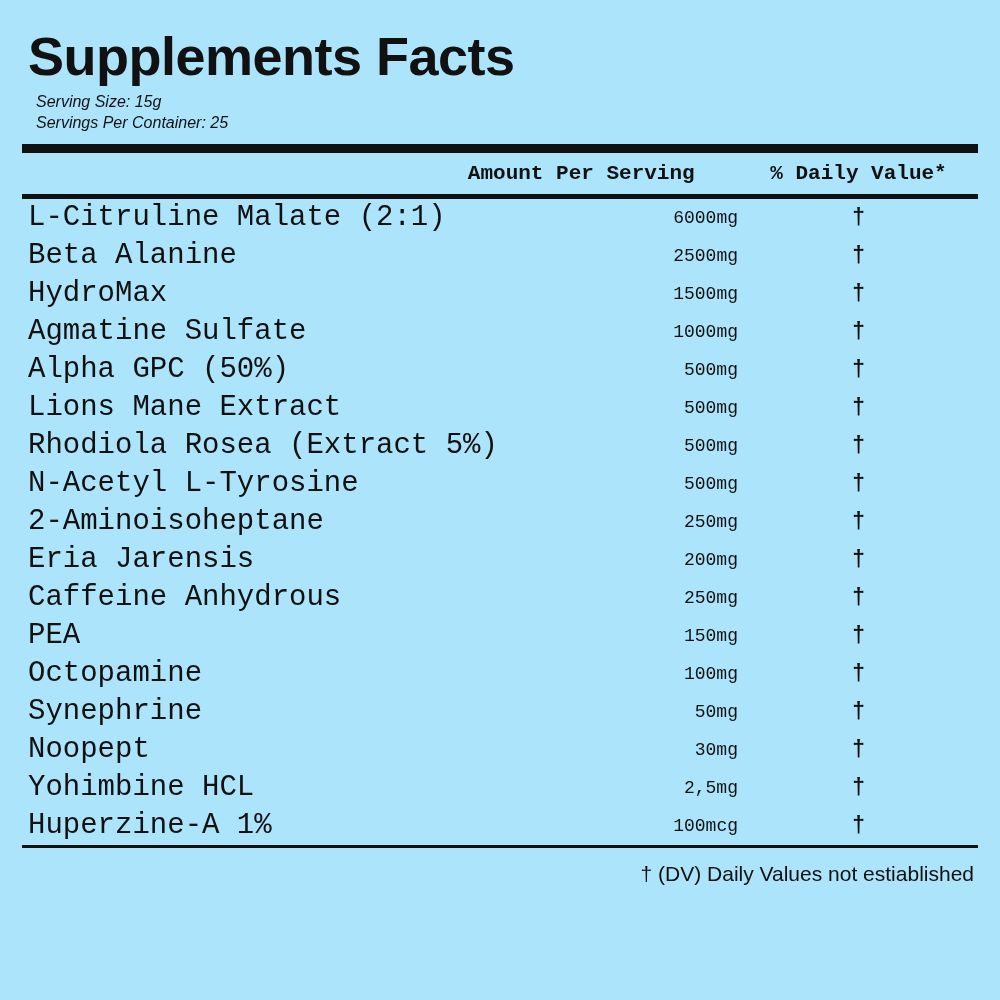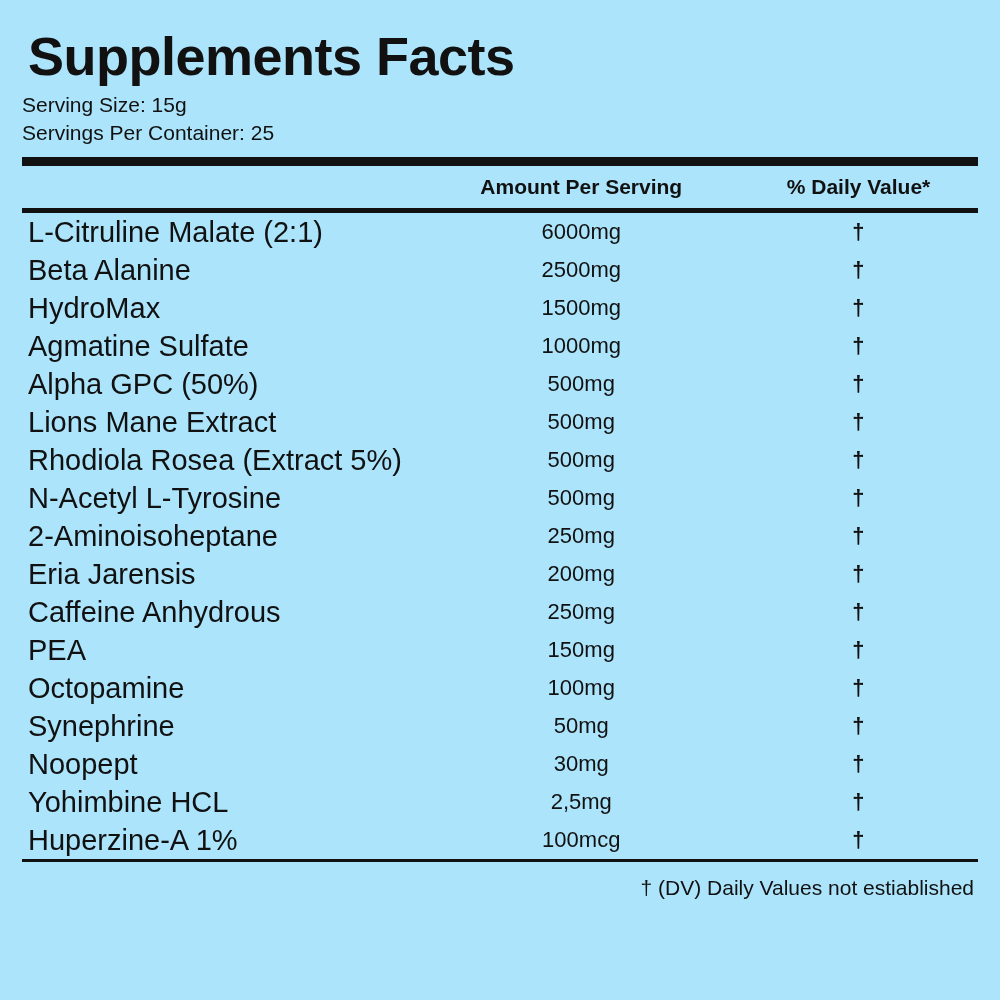--- a/index.html
+++ b/index.html
@@ -23,43 +23,45 @@
     background: #ace4fb;
   }
   .title {
     font-size: 54px;
     font-weight: bold;
     letter-spacing: -0.5px;
     line-height: 1.05;
     margin: 6px 0 6px 6px;
   }
   .serving-line {
-    font-size: 21px;
+    font-size: 16px;
     line-height: 1.35;
-    margin-left: 0;
+    margin-left: 14px;
+    font-style: italic;
   }
   .rule-thick {
     height: 9px;
     background: #111111;
     margin: 10px 0 0 0;
   }
   .rule-med {
     height: 5px;
     background: #111111;
     margin: 0;
   }
   .rule-thin {
     height: 3px;
     background: #111111;
     margin: 0;
   }
   table.facts {
     width: 100%;
     border-collapse: collapse;
     table-layout: fixed;
+    font-family: Liberation Mono, monospace;
   }
   table.facts col.c-name { width: 42%; }
   table.facts col.c-amt  { width: 33%; }
   table.facts col.c-dv   { width: 25%; }
 
   .hdr-row th {
     font-size: 21px;
     font-weight: bold;
     padding: 9px 0 9px 0;
     text-align: center;
@@ -68,22 +70,22 @@
 
   td.name {
     font-size: 29px;
     text-align: left;
     padding: 0 0 0 6px;
     height: 38px;
     vertical-align: middle;
     white-space: nowrap;
   }
   td.amt {
-    font-size: 22px;
-    text-align: center;
+    font-size: 18px;
+    text-align: right;
     vertical-align: middle;
   }
   td.dv {
     font-size: 22px;
     font-weight: bold;
     text-align: center;
     vertical-align: middle;
   }
   .footnotes {
     display: flex;

